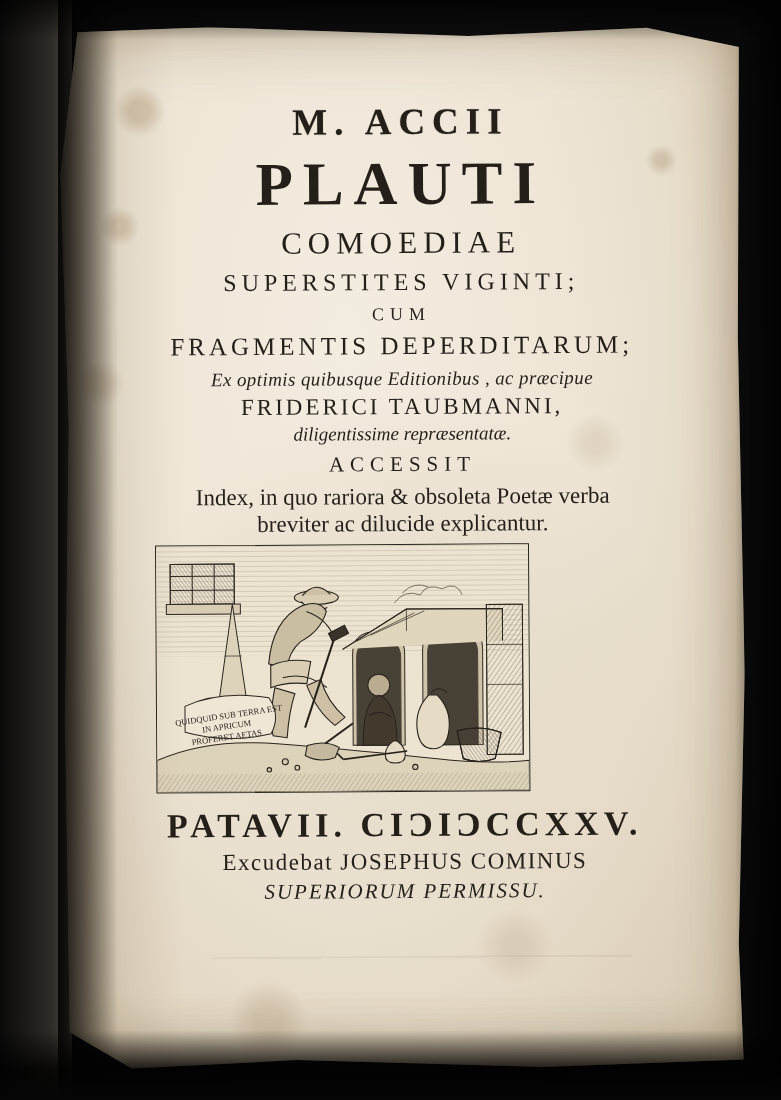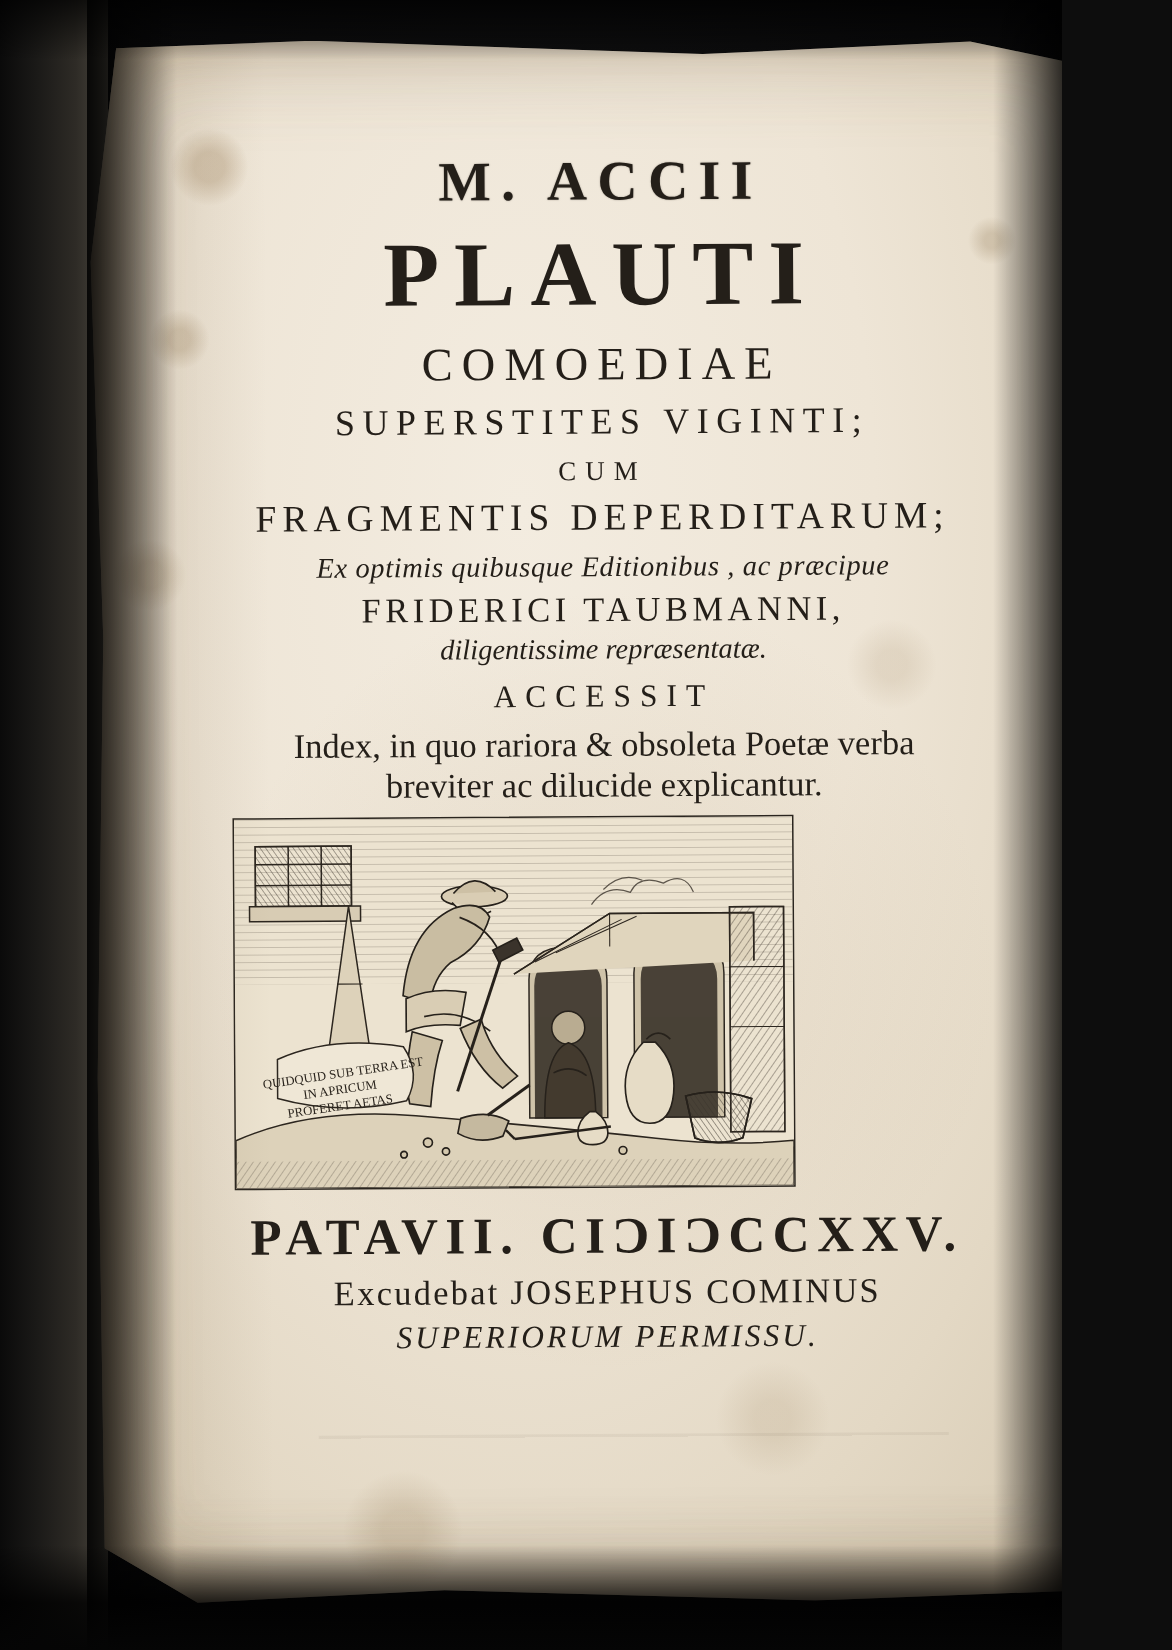--- a/index.html
+++ b/index.html
@@ -2,21 +2,21 @@
 <html><head>
 <meta charset="utf-8">
 <style>
   html, body {
     margin: 0;
     padding: 0;
     background: #0d0d0d;
   }
   #page {
     position: relative;
-    width: 708px;
+    width: 781px;
     height: 1100px;
     overflow: hidden;
     background: #0a0a0b;
     font-family: "Liberation Serif", serif;
   }
 
   
   .photo-bg {
     position: absolute;
     inset: 0;

